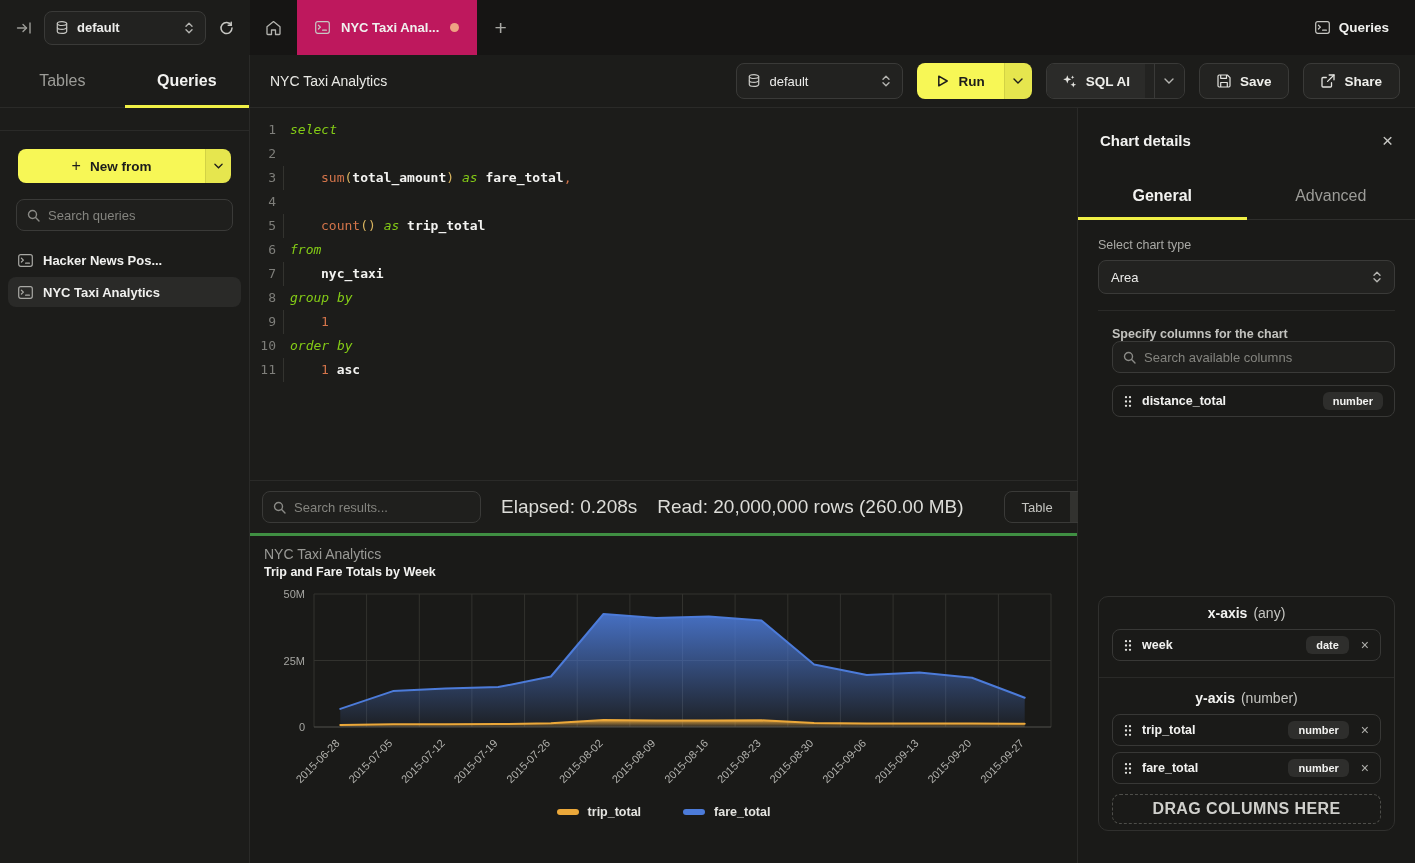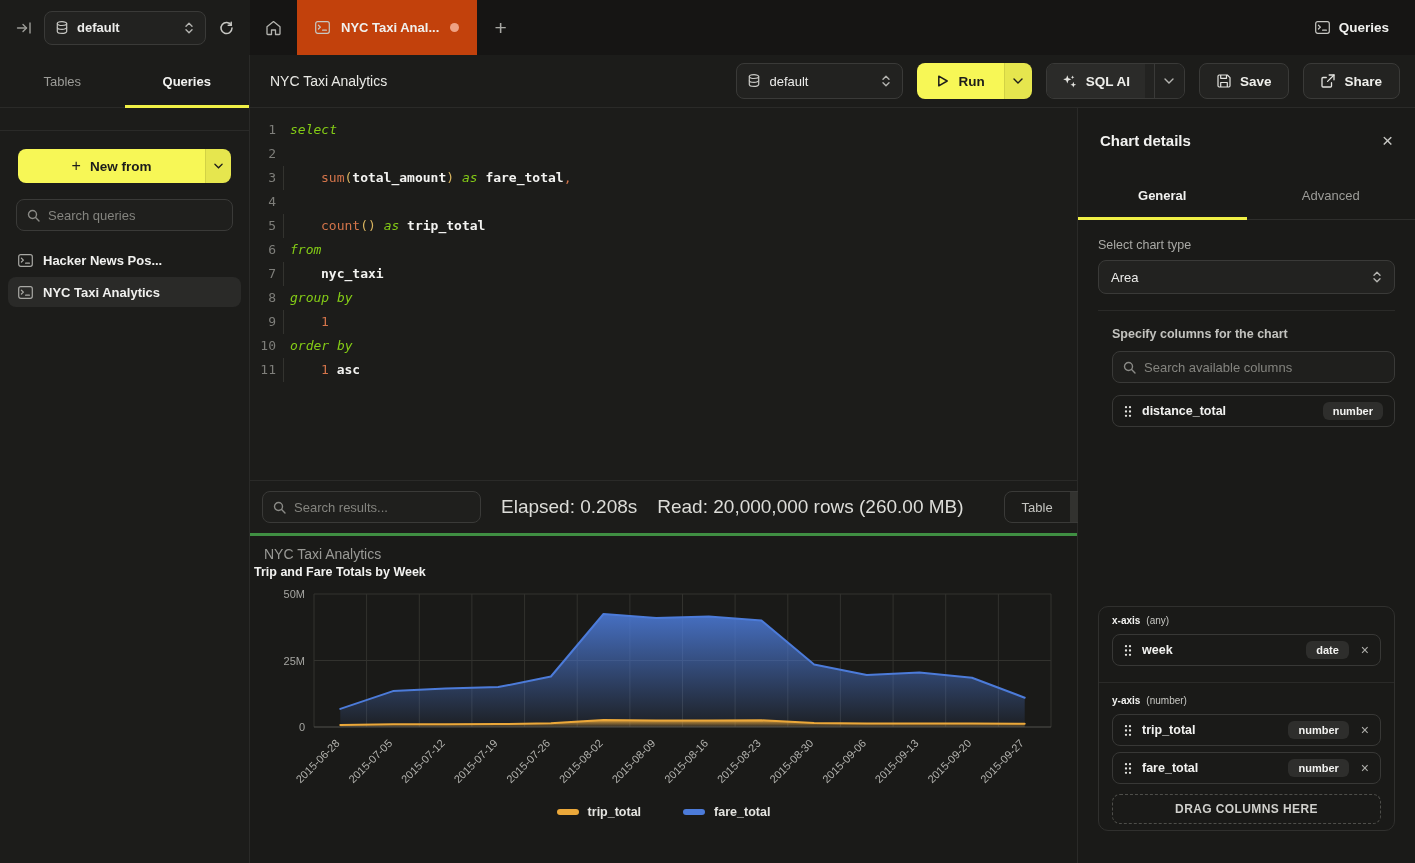--- a/index.html
+++ b/index.html
@@ -8,31 +8,31 @@
   #app { position:relative; width:1415px; height:863px; background:#161514; overflow:hidden; color:#ECECEA; }
 
   
   .topbar { display:flex; height:55px; background:#161514; }
   .topbar-left { width:250px; flex:none; background:#1C1C1A; display:flex; align-items:center; gap:12px; padding:0 16px; }
   .icon-btn { display:flex; align-items:center; justify-content:center; color:#A8A8A4; cursor:pointer; background:none; border:none; }
   .db-select { flex:1; height:34px; border:1px solid #3A3A38; border-radius:8px; background:#222220; display:flex; align-items:center; gap:9px; padding:0 11px; color:#ECECEA; font-weight:600; font-size:13px; cursor:pointer; }
   .db-select .grow { flex:1; }
   .tabstrip { flex:1; display:flex; align-items:stretch; background:#161514; }
   .home-tab { width:47px; display:flex; align-items:center; justify-content:center; cursor:pointer; }
-  .query-tab { display:flex; align-items:center; gap:11px; padding:0 18px; background:#c2410c; cursor:pointer; }
+  .query-tab { display:flex; align-items:center; gap:11px; padding:0 18px; background:#be185d; cursor:pointer; }
   .query-tab .tab-label { font-size:13px; font-weight:600; color:#F0F0EE; }
   .tab-dot { width:9px; height:9px; border-radius:50%; background:#EFA183; }
   .newtab-btn { width:47px; display:flex; align-items:center; justify-content:center; color:#A8A8A4; font-size:21px; font-weight:300; cursor:pointer; }
   .topbar-spacer { flex:1; }
   .queries-top-btn { display:flex; align-items:center; gap:9px; padding:0 26px; color:#F0F0EE; font-size:13.5px; font-weight:600; cursor:pointer; }
 
   
   .subheader { height:53px; display:flex; border-bottom:1px solid #2A2A28; background:#1C1C1A; }
   .sidebar-tabs { width:250px; flex:none; display:flex; border-right:1px solid #2A2A28; }
-  .side-tab { flex:1; position:relative; display:flex; align-items:center; justify-content:center; font-size:13px; color:#9C9C98; cursor:pointer; }
+  .side-tab { flex:1; position:relative; display:flex; align-items:center; justify-content:center; font-size:16px; color:#9C9C98; cursor:pointer; }
   .side-tab.active { color:#F2F2F0; font-weight:600; }
   .side-tab.active::after { content:""; position:absolute; left:0; right:0; bottom:-1px; height:3px; background:#F0F046; }
   .toolbar { flex:1; display:flex; align-items:center; gap:14px; padding:0 15px 0 20px; }
   .toolbar-title { font-size:14px; color:#E9E9E5; }
   .toolbar-spacer { flex:1; }
   .toolbar .db-select { flex:none; width:167px; height:36px; font-weight:500; }
   .split-btn { height:36px; border-radius:8px; overflow:hidden; display:flex; cursor:pointer; }
   .run-main { background:#F7F756; color:#1D1D1B; font-weight:600; font-size:13.5px; display:flex; align-items:center; gap:9px; padding:0 19px; }
   .run-chevron { width:28px; background:#E6E64E; border-left:1px solid #D2D245; display:flex; align-items:center; justify-content:center; color:#1D1D1B; }
   .ghost-btn { height:36px; border:1px solid #3A3A38; border-radius:8px; background:#232321; color:#EFEFEB; font-weight:600; font-size:13.5px; display:flex; align-items:center; gap:9px; padding:0 17px; cursor:pointer; }
@@ -82,53 +82,53 @@
   .stat { font-size:19px; color:#DCDCD8; white-space:nowrap; }
   .results-spacer { flex:1; }
   .view-toggle { display:flex; height:32px; border:1px solid #3A3A38; border-radius:8px; overflow:hidden; flex:none; }
   .vt-seg { display:flex; align-items:center; padding:0 17px; font-size:13px; color:#C4C4C0; cursor:pointer; }
   .vt-seg.active { background:#32322F; color:#f97316; font-weight:600; }
   .more-btn { color:#B0B0AC; font-weight:700; font-size:14px; letter-spacing:1px; cursor:pointer; padding:0 4px; flex:none; }
   .green-line { height:3px; background:#3F8F42; }
 
   .chart-section { position:relative; flex:1; background:#1A1A18; }
   .chart-title { position:absolute; left:14px; top:10px; font-size:14px; color:#9A9A96; }
-  .chart-subtitle { position:absolute; left:4px; top:29px; font-size:12.5px; font-weight:700; color:#F2F2F0; }
+  .chart-subtitle { position:absolute; left:14px; top:29px; font-size:12.5px; font-weight:700; color:#F2F2F0; }
   .chart-svg { position:absolute; left:0; top:0; }
   .legend { position:absolute; left:0; right:0; top:269px; display:flex; justify-content:center; gap:42px; }
   .legend-item { display:flex; align-items:center; gap:9px; font-size:12.5px; font-weight:600; color:#E4E4E0; cursor:pointer; }
   .legend-swatch { width:22px; height:6px; border-radius:3px; }
 
   
   .rightpanel { flex:1; background:#1A1A18; display:flex; flex-direction:column; }
   .rp-header { height:64px; flex:none; display:flex; align-items:center; justify-content:space-between; padding:0 22px; }
   .rp-title { font-size:15px; font-weight:700; color:#F2F2F0; }
   .rp-close { color:#C8C8C4; font-size:19px; line-height:1; cursor:pointer; }
   .rp-tabs { height:48px; flex:none; display:flex; border-bottom:1px solid #2E2E2C; }
   .rp-body { flex:1; padding:18px 20px 0; overflow:hidden; }
   .rp-label { font-size:12.5px; color:#A9A9A5; }
   .rp-body .select-box { margin-top:8px; }
   .rp-divider { margin-top:16px; border-top:1px solid #2A2A28; }
   .columns-group { padding-left:14px; }
   .columns-label { margin-top:16px; font-size:12.5px; color:#C2C2BE; font-weight:600; }
-  .columns-group .search-box { margin-top:10px; }
+  .columns-group .search-box { }
   .col-row { height:32px; border:1px solid #383836; border-radius:8px; display:flex; align-items:center; gap:10px; padding:0 11px; background:transparent; }
   .col-row .drag { color:#E4E4E0; display:flex; cursor:grab; }
   .col-name { flex:1; font-size:12.5px; font-weight:700; color:#F2F2F0; }
   .col-badge { background:#2E2E2C; border-radius:6px; padding:3px 10px; font-size:11px; font-weight:700; color:#F2F2F0; }
   .col-x { color:#B0B0AC; font-size:14px; margin-left:2px; cursor:pointer; }
   .columns-group .col-row { margin-top:12px; }
   .axes-card { margin-top:179px; border:1px solid #30302E; border-radius:10px; padding:2px 13px 6px; }
-  .axis-title { text-align:left; padding:6px 0 8px; font-size:10px; }
+  .axis-title { text-align:center; padding:6px 0 8px; font-size:14px; }
   .axis-title .ax-name { font-weight:700; color:#F2F2F0; }
   .axis-title .ax-hint { color:#C6C6C2; margin-left:6px; }
   .axis-rows { display:flex; flex-direction:column; gap:6px; }
   .axes-divider { margin:16px -13px 0; border-top:1px solid #2A2A28; }
   .axis-title.second { padding:12px 0 8px; }
-  .drop-zone { margin-top:10px; height:30px; border:1px dashed #4E4E4A; border-radius:8px; display:flex; align-items:center; justify-content:center; font-size:12px; font-weight:700; letter-spacing:.4px; color:#D0D0CC; }
+  .drop-zone { margin-top:10px; height:30px; border:1px dashed #4E4E4A; border-radius:8px; display:flex; align-items:center; justify-content:center; font-size:16px; font-weight:700; letter-spacing:.4px; color:#D0D0CC; }
 </style>
 </head>
 <body>
 
 <div id="app">
 
   <div class="topbar">
     <div class="topbar-left">
       <span class="icon-btn">
         <svg width="16" height="14" viewBox="0 0 16 14" fill="none" stroke="#9C9C98" stroke-width="1.4" stroke-linecap="round" stroke-linejoin="round">

